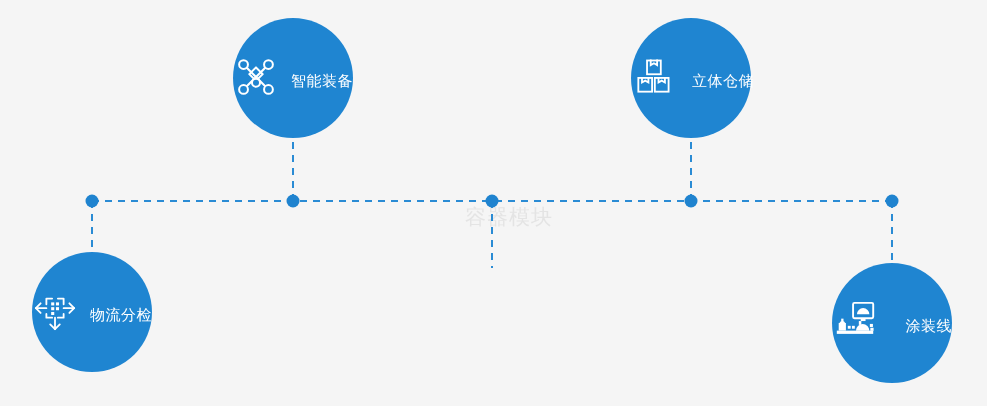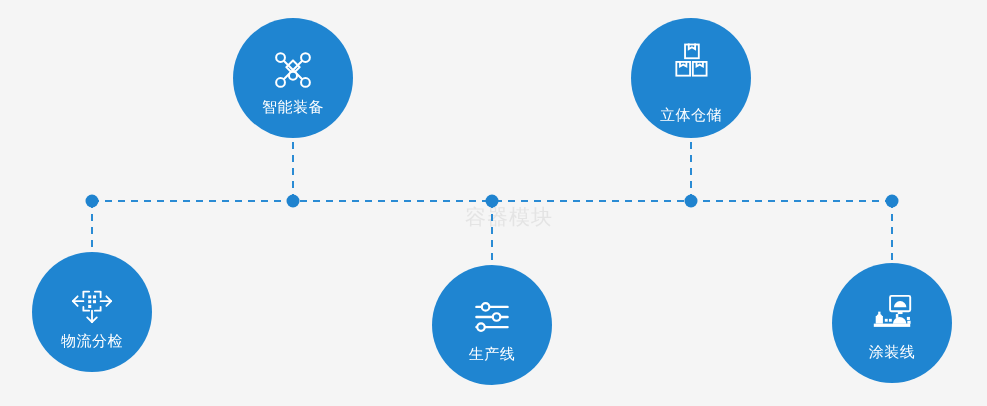--- a/index.html
+++ b/index.html
@@ -58,23 +58,23 @@
 
   
   .node-circle {
     position: absolute;
     width: 120px;
     height: 120px;
     border-radius: 50%;
     background: #1f85d1;
     z-index: 4;
     display: flex;
-    flex-direction: column;
+    flex-direction: row;
     align-items: center;
-    justify-content: center;
+    justify-content: space-between;
     box-sizing: border-box;
     padding-top: 4px;
   }
   .node-icon {
     width: 46px;
     height: 46px;
     display: flex;
     align-items: center;
     justify-content: center;
     margin-bottom: 6px;
@@ -158,33 +158,20 @@
         <circle cx="11" cy="11" r="4.6" fill="#1f85d1"></circle>
         <circle cx="37" cy="11" r="4.6" fill="#1f85d1"></circle>
         <circle cx="11" cy="37" r="4.6" fill="#1f85d1"></circle>
         <circle cx="37" cy="37" r="4.6" fill="#1f85d1"></circle>
         <circle cx="24" cy="30" r="4.2" fill="#1f85d1"></circle>
       </svg>
     </div>
     <div class="node-label">智能装备</div>
   </div>
 
-  <div class="node-circle" style="left:432px; top:265px;">
-    <div class="node-icon">
-      <svg viewBox="0 0 48 48" width="44" height="44" fill="none" stroke="#ffffff" stroke-width="2.6" stroke-linecap="round">
-        <line x1="7" y1="13" x2="41" y2="13"></line>
-        <line x1="7" y1="24" x2="41" y2="24"></line>
-        <line x1="7" y1="35" x2="41" y2="35"></line>
-        <circle cx="17" cy="13" r="4.1" fill="#1f85d1" stroke-width="2.4"></circle>
-        <circle cx="29" cy="24" r="4.1" fill="#1f85d1" stroke-width="2.4"></circle>
-        <circle cx="12" cy="35" r="4.1" fill="#1f85d1" stroke-width="2.4"></circle>
-      </svg>
-    </div>
-    <div class="node-label">生产线</div>
-  </div>
 
   <div class="node-circle" style="left:631px; top:18px;gap:17px;">
     <div class="node-icon">
       <svg viewBox="0 0 48 48" width="44" height="44" fill="none" stroke="#ffffff" stroke-width="2" stroke-linecap="square" stroke-linejoin="miter">
 
         <rect x="17.5" y="6" width="15" height="15"></rect>
         <polyline points="21.5,6 21.5,11 25,9 28.5,11 28.5,6"></polyline>
 
         <rect x="8" y="25" width="15" height="15"></rect>
         <polyline points="12,25 12,30 15.5,28 19,30 19,25"></polyline>

